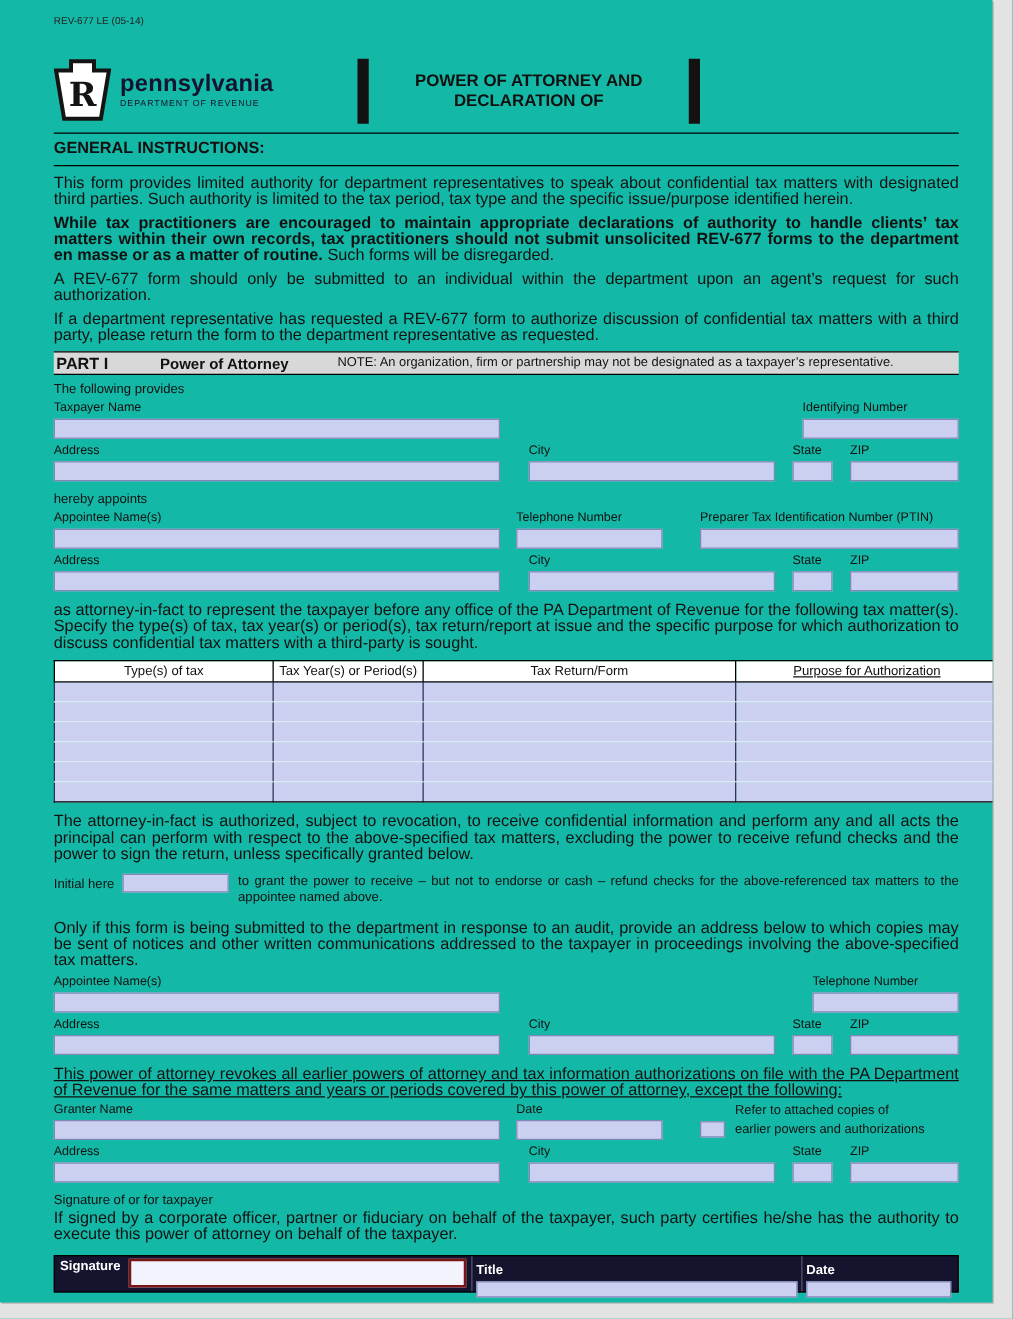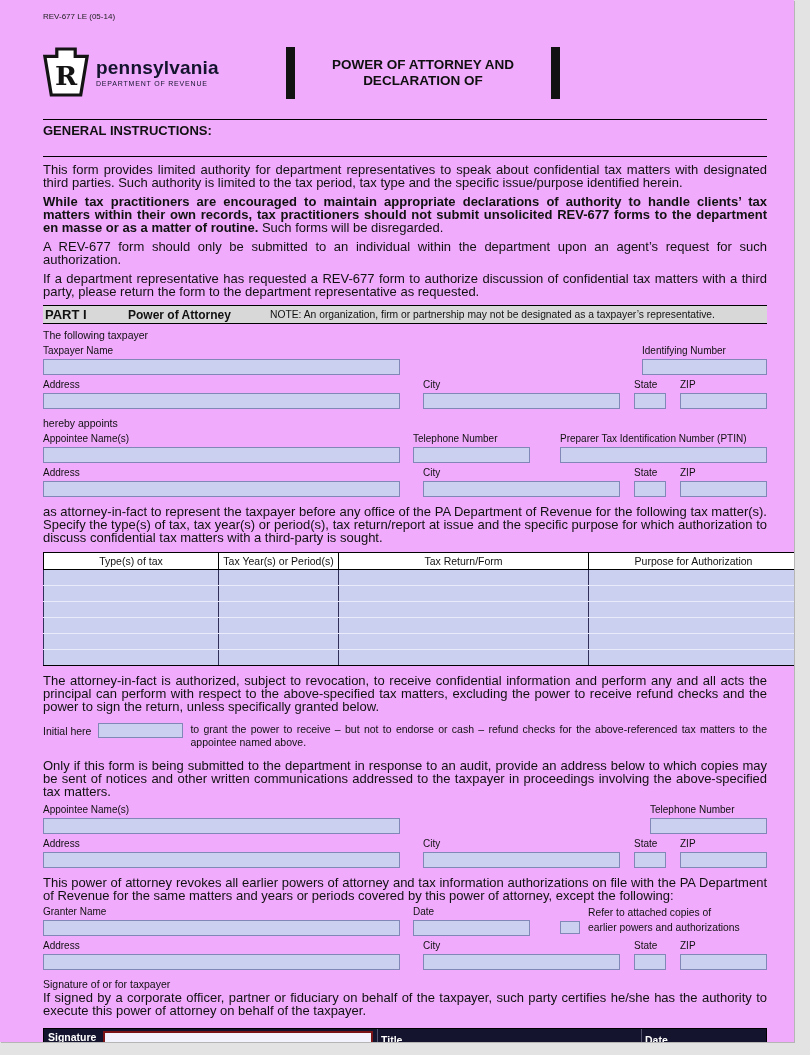--- a/index.html
+++ b/index.html
@@ -1,33 +1,33 @@
 <!DOCTYPE html>
 <html><head>
 <meta charset="utf-8">
 <style>
   * { margin:0; padding:0; box-sizing:border-box; }
   html,body { width:810px; height:1055px; }
   body { background:#e3e3e3; font-family:"Liberation Sans", sans-serif; color:#111; }
-  .page { position:absolute; top:0; left:0; width:794px; height:1042px; background:#f0abfc; box-shadow:1px 1px 0 #b5b5b5; overflow:hidden; }
+  .page { position:absolute; top:0; left:0; width:794px; height:1042px; background:#14b8a6; box-shadow:1px 1px 0 #b5b5b5; overflow:hidden; }
   .content { padding:12px 0 0 43px; width:767px; }
 
   
   .form-number { font-size:8px; color:#222; }
   .header { position:relative; margin-top:26px; height:58px; }
   .logo { display:flex; align-items:center; gap:7px; }
   .keystone { width:46px; height:50px; }
   .logo-name { font-size:19px; font-weight:bold; color:#14142e; letter-spacing:0.2px; }
   .logo-dept { font-size:7px; letter-spacing:0.8px; color:#14142e; margin-top:1px; }
   .title-wrap { position:absolute; left:243px; top:0; display:flex; align-items:center; gap:10px; }
   .title-bar { width:9px; height:52px; background:#121212; }
   .title-text { width:236px; text-align:center; font-weight:bold; font-size:13.5px; line-height:16px; color:#101010; }
 
   
-  .gi-head { margin-top:14px; width:724px; border-top:1.5px solid #000; border-bottom:1px solid #000; padding:3px 0 18px 0; font-size:13px; font-weight:bold; }
+  .gi-head { margin-top:1px; width:724px; border-top:1.5px solid #000; border-bottom:1px solid #000; padding:3px 0 7px 0; font-size:13px; font-weight:bold; }
   .para { width:724px; margin-top:6px; font-size:13px; line-height:13px; text-align:justify; }
   .b { font-weight:bold; }
 
   
   .part-bar { margin-top:7px; width:724px; height:19px; background:#d8d8d8; border-top:1px solid #000; border-bottom:1px solid #000; display:flex; align-items:center; }
   .part-label { font-size:13px; font-weight:bold; width:85px; padding-left:2px; }
   .part-title { font-size:12px; font-weight:bold; width:142px; }
   .part-note { font-size:10.3px; }
 
   
@@ -42,21 +42,21 @@
   .w-zip   { width:87px;  margin-left:14px; }
   .w-tel   { width:117px; }
   .w-ptin  { width:207px; margin-left:17px; }
   .w-refer { width:207px; margin-left:17px; }
 
   
   .tax-table { margin-top:8px; width:724px; border-collapse:collapse; table-layout:fixed; }
   .tax-table th { border:1px solid #000; background:#fff; font-size:10.5px; font-weight:normal; height:17px; text-align:center; }
   .tax-table td { background:#cbd0f1; height:16px; border-left:1px solid #30305a; border-right:1px solid #30305a; border-top:1px solid #e9ebfa; border-bottom:1px solid #e9ebfa; }
   .tax-table tbody tr:last-child td { border-bottom:1px solid #000; }
-  .col-type { width:175px; } .col-year { width:120px; } .col-form { width:250px; } .col-purpose { width:210px; }
+  .col-type { width:175px; } .col-year { width:120px; } .col-form { width:250px; } .col-purpose { width:210px;text-decoration:underline; }
 
   
   .initial-row { display:flex; width:724px; margin-top:10px; align-items:flex-start; font-size:10.5px; line-height:13px; }
   .initial-label { padding-top:2px; }
   .initial-input { width:85px; height:15px; margin:0 7px; background:#cbd0f1; border:1px solid #8188b8; }
   .initial-text { flex:1; text-align:justify; }
 
   
   .refer-block { font-size:10.3px; line-height:13px; }
   .refer-line1 { padding-left:28px; }
@@ -109,21 +109,21 @@
     <div class="para"><span class="b">While tax practitioners are encouraged to maintain appropriate declarations of authority to handle clients’ tax matters within their own records, tax practitioners should not submit unsolicited REV-677 forms to the department en masse or as a matter of routine.</span> <span>Such forms will be disregarded.</span></div>
     <div class="para">A REV-677 form should only be submitted to an individual within the department upon an agent’s request for such authorization.</div>
     <div class="para">If a department representative has requested a REV-677 form to authorize discussion of confidential tax matters with a third party, please return the form to the department representative as requested.</div>
 
     <div class="part-bar">
       <div class="part-label">PART I</div>
       <div class="part-title">Power of Attorney</div>
       <div class="part-note">NOTE: An organization, firm or partnership may not be designated as a taxpayer’s representative.</div>
     </div>
 
-    <div class="intro">The following taxpayer</div>
+    <div class="intro">The following provides</div>
 
     <div class="frow">
       <div class="w-main">
         <div class="flabel">Taxpayer Name</div>
         <input type="text" class="finput" style="">
       </div>
       <div class="w-id">
         <div class="flabel">Identifying Number</div>
         <input type="text" class="finput" style="">
       </div>
@@ -268,21 +268,21 @@
       <div class="w-state">
         <div class="flabel">State</div>
         <input type="text" class="finput" style="">
       </div>
       <div class="w-zip">
         <div class="flabel">ZIP</div>
         <input type="text" class="finput" style="">
       </div>
     </div>
 
-    <div class="para" style="margin-top:8px;">This power of attorney revokes all earlier powers of attorney and tax information authorizations on file with the PA Department of Revenue for the same matters and years or periods covered by this power of attorney, except the following:</div>
+    <div class="para" style="margin-top:8px;text-decoration:underline;">This power of attorney revokes all earlier powers of attorney and tax information authorizations on file with the PA Department of Revenue for the same matters and years or periods covered by this power of attorney, except the following:</div>
 
     <div class="frow">
       <div class="w-main">
         <div class="flabel">Granter Name</div>
         <input type="text" class="finput" style="">
       </div>
       <div class="w-tel">
         <div class="flabel">Date</div>
         <input type="text" class="finput" style="">
       </div>

